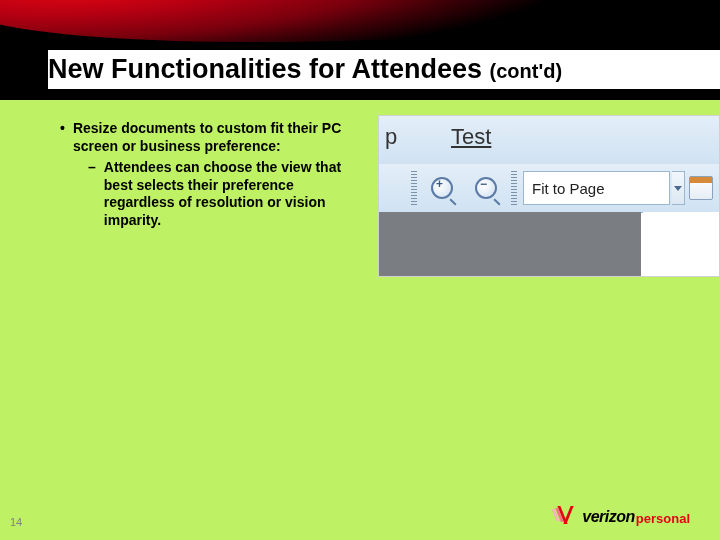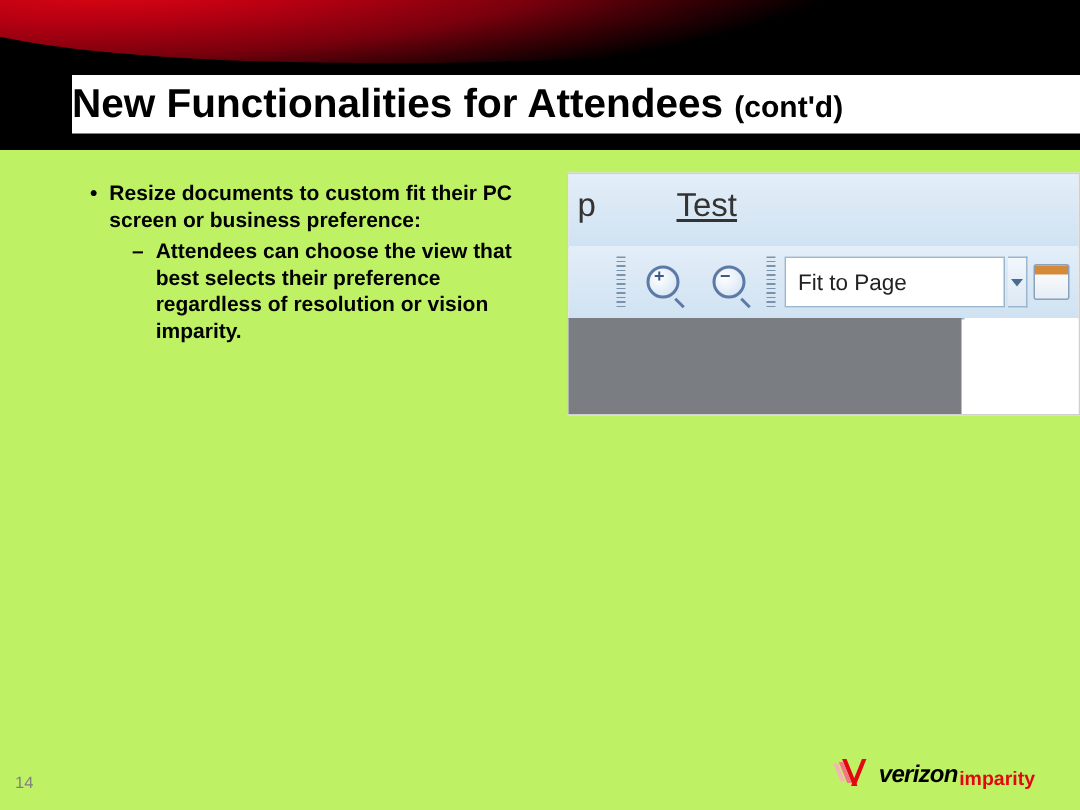--- a/index.html
+++ b/index.html
@@ -94,16 +94,16 @@
   </div>
 
   <div class="page-num">14</div>
 
   <div class="logo">
     <div class="vz-mark">
       <span class="vz-fade"></span>
         <span class="vz-fade2"></span>
     </div>
     <span class="logo-verizon">verizon</span>
-    <span class="logo-business">imparity</span>
+    <span class="logo-business">personal</span>
   </div>
 
 </div>
 
 </body></html>

